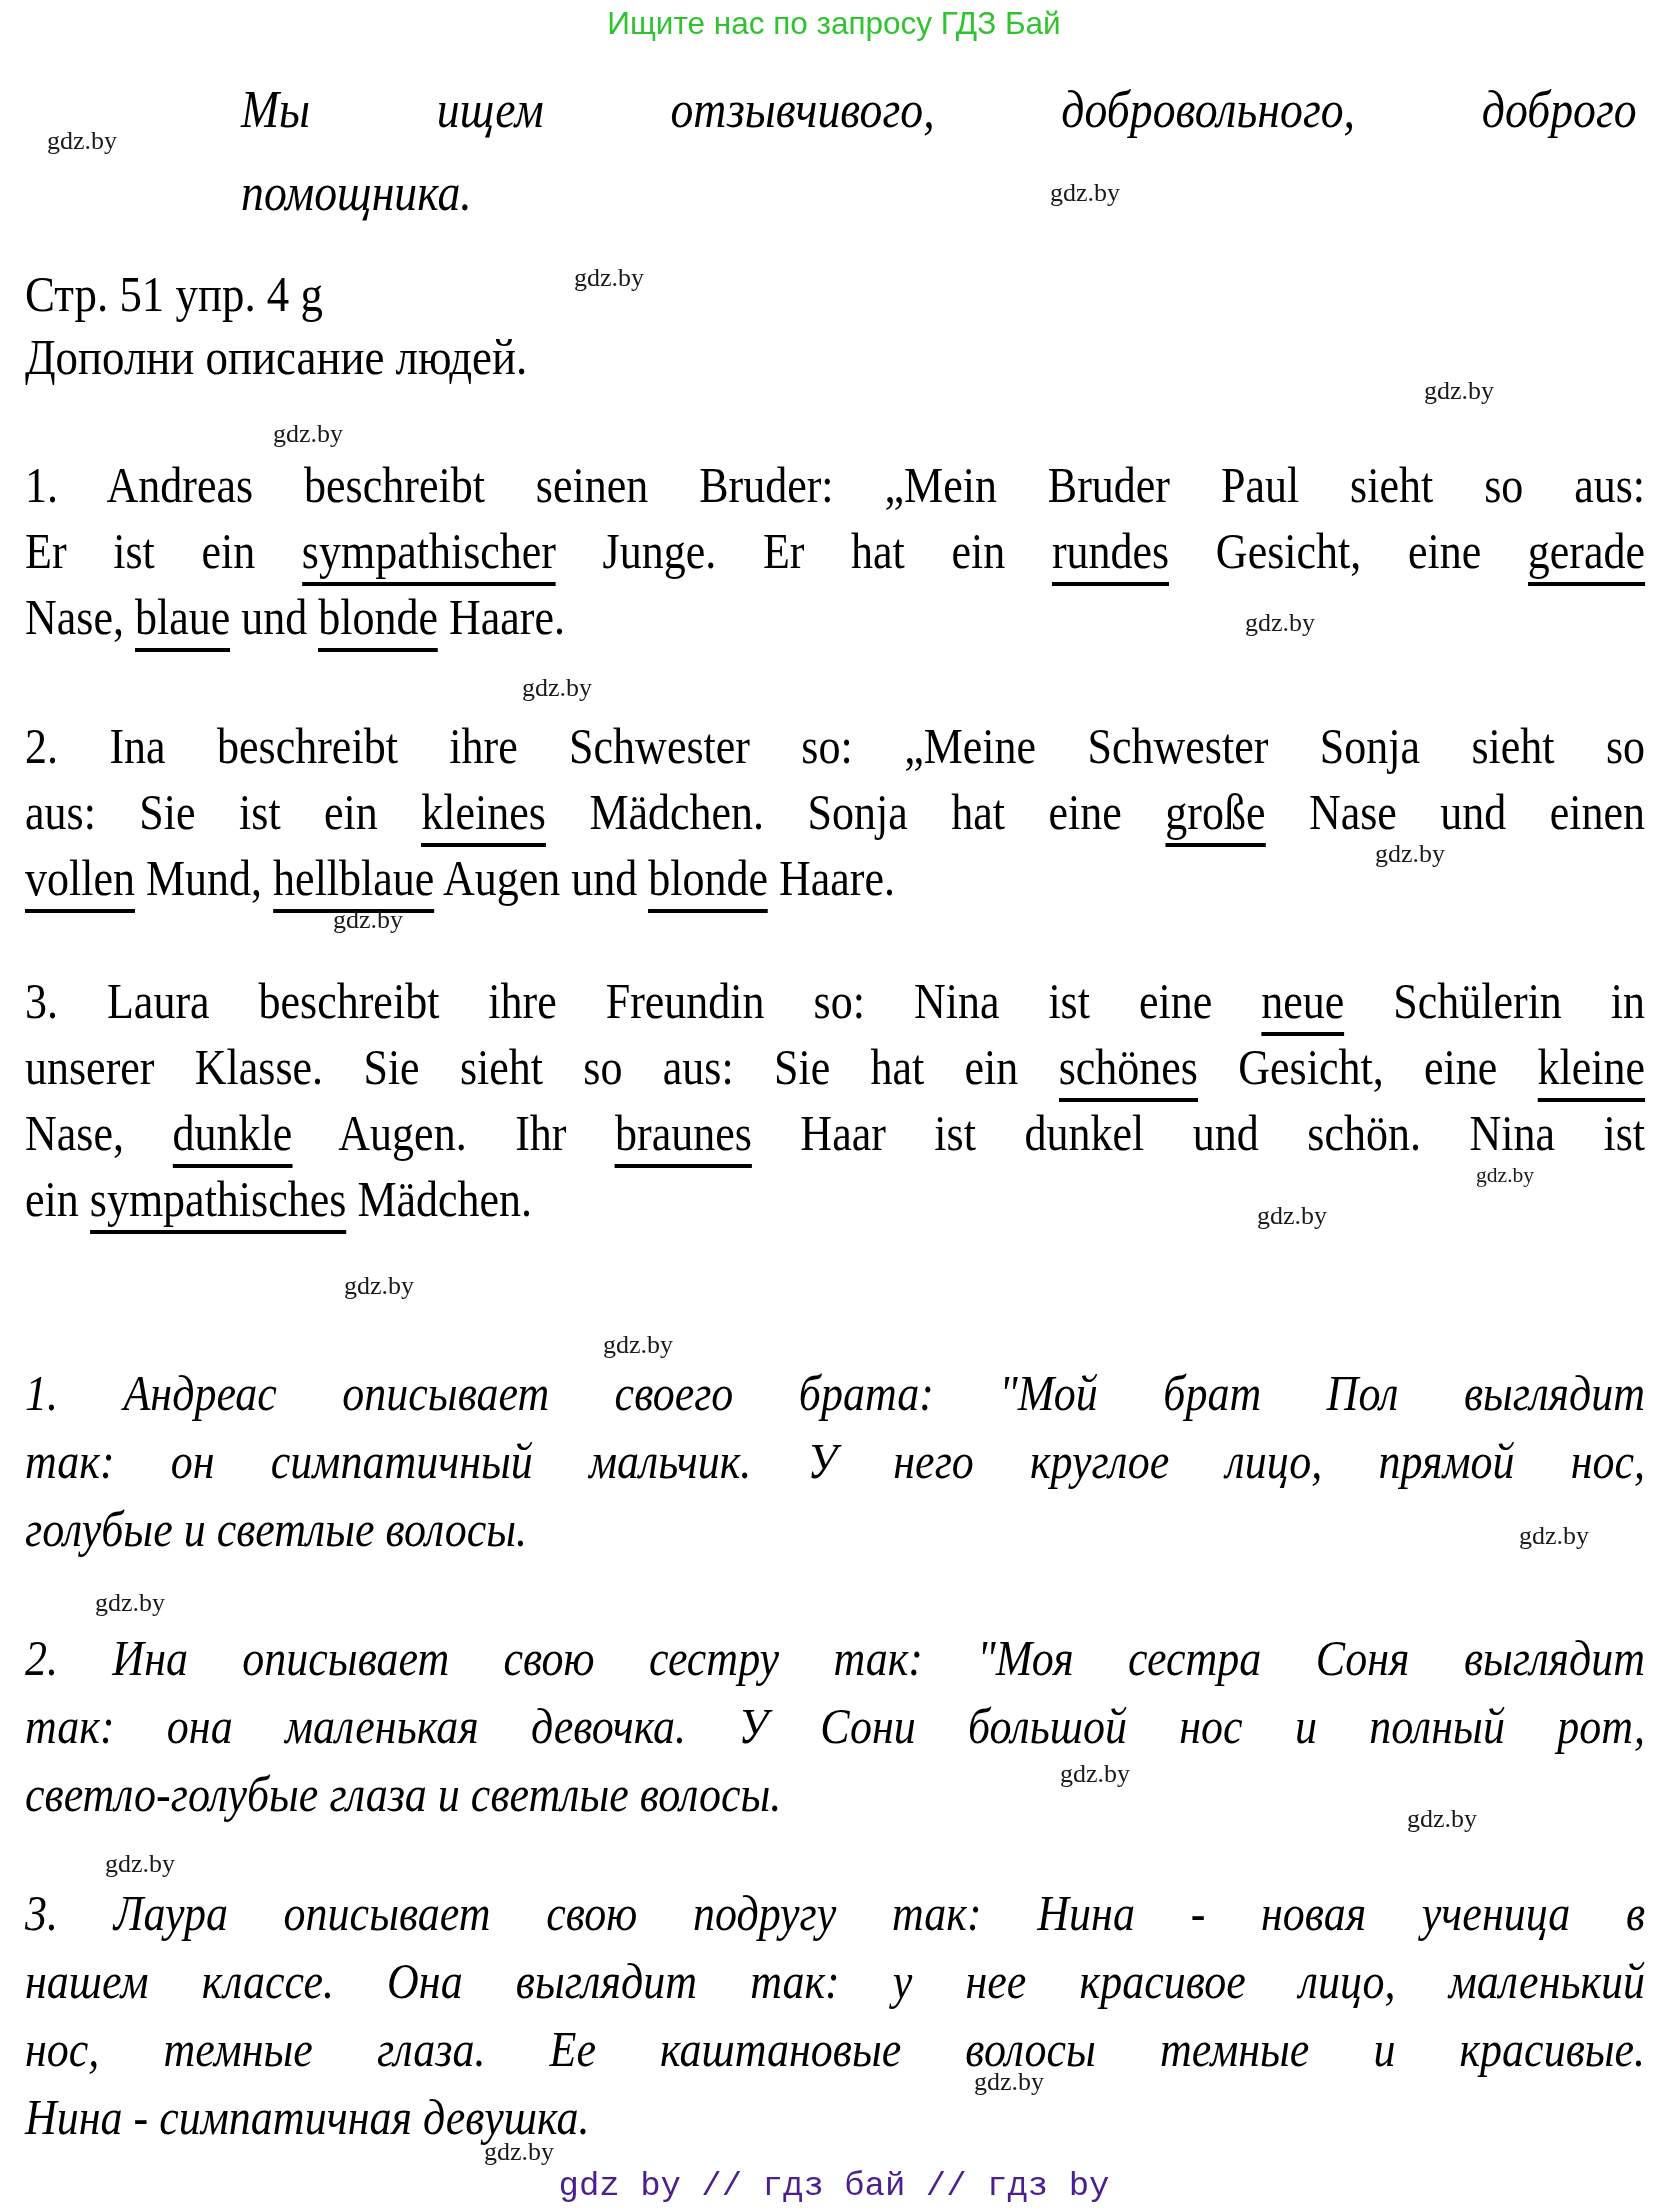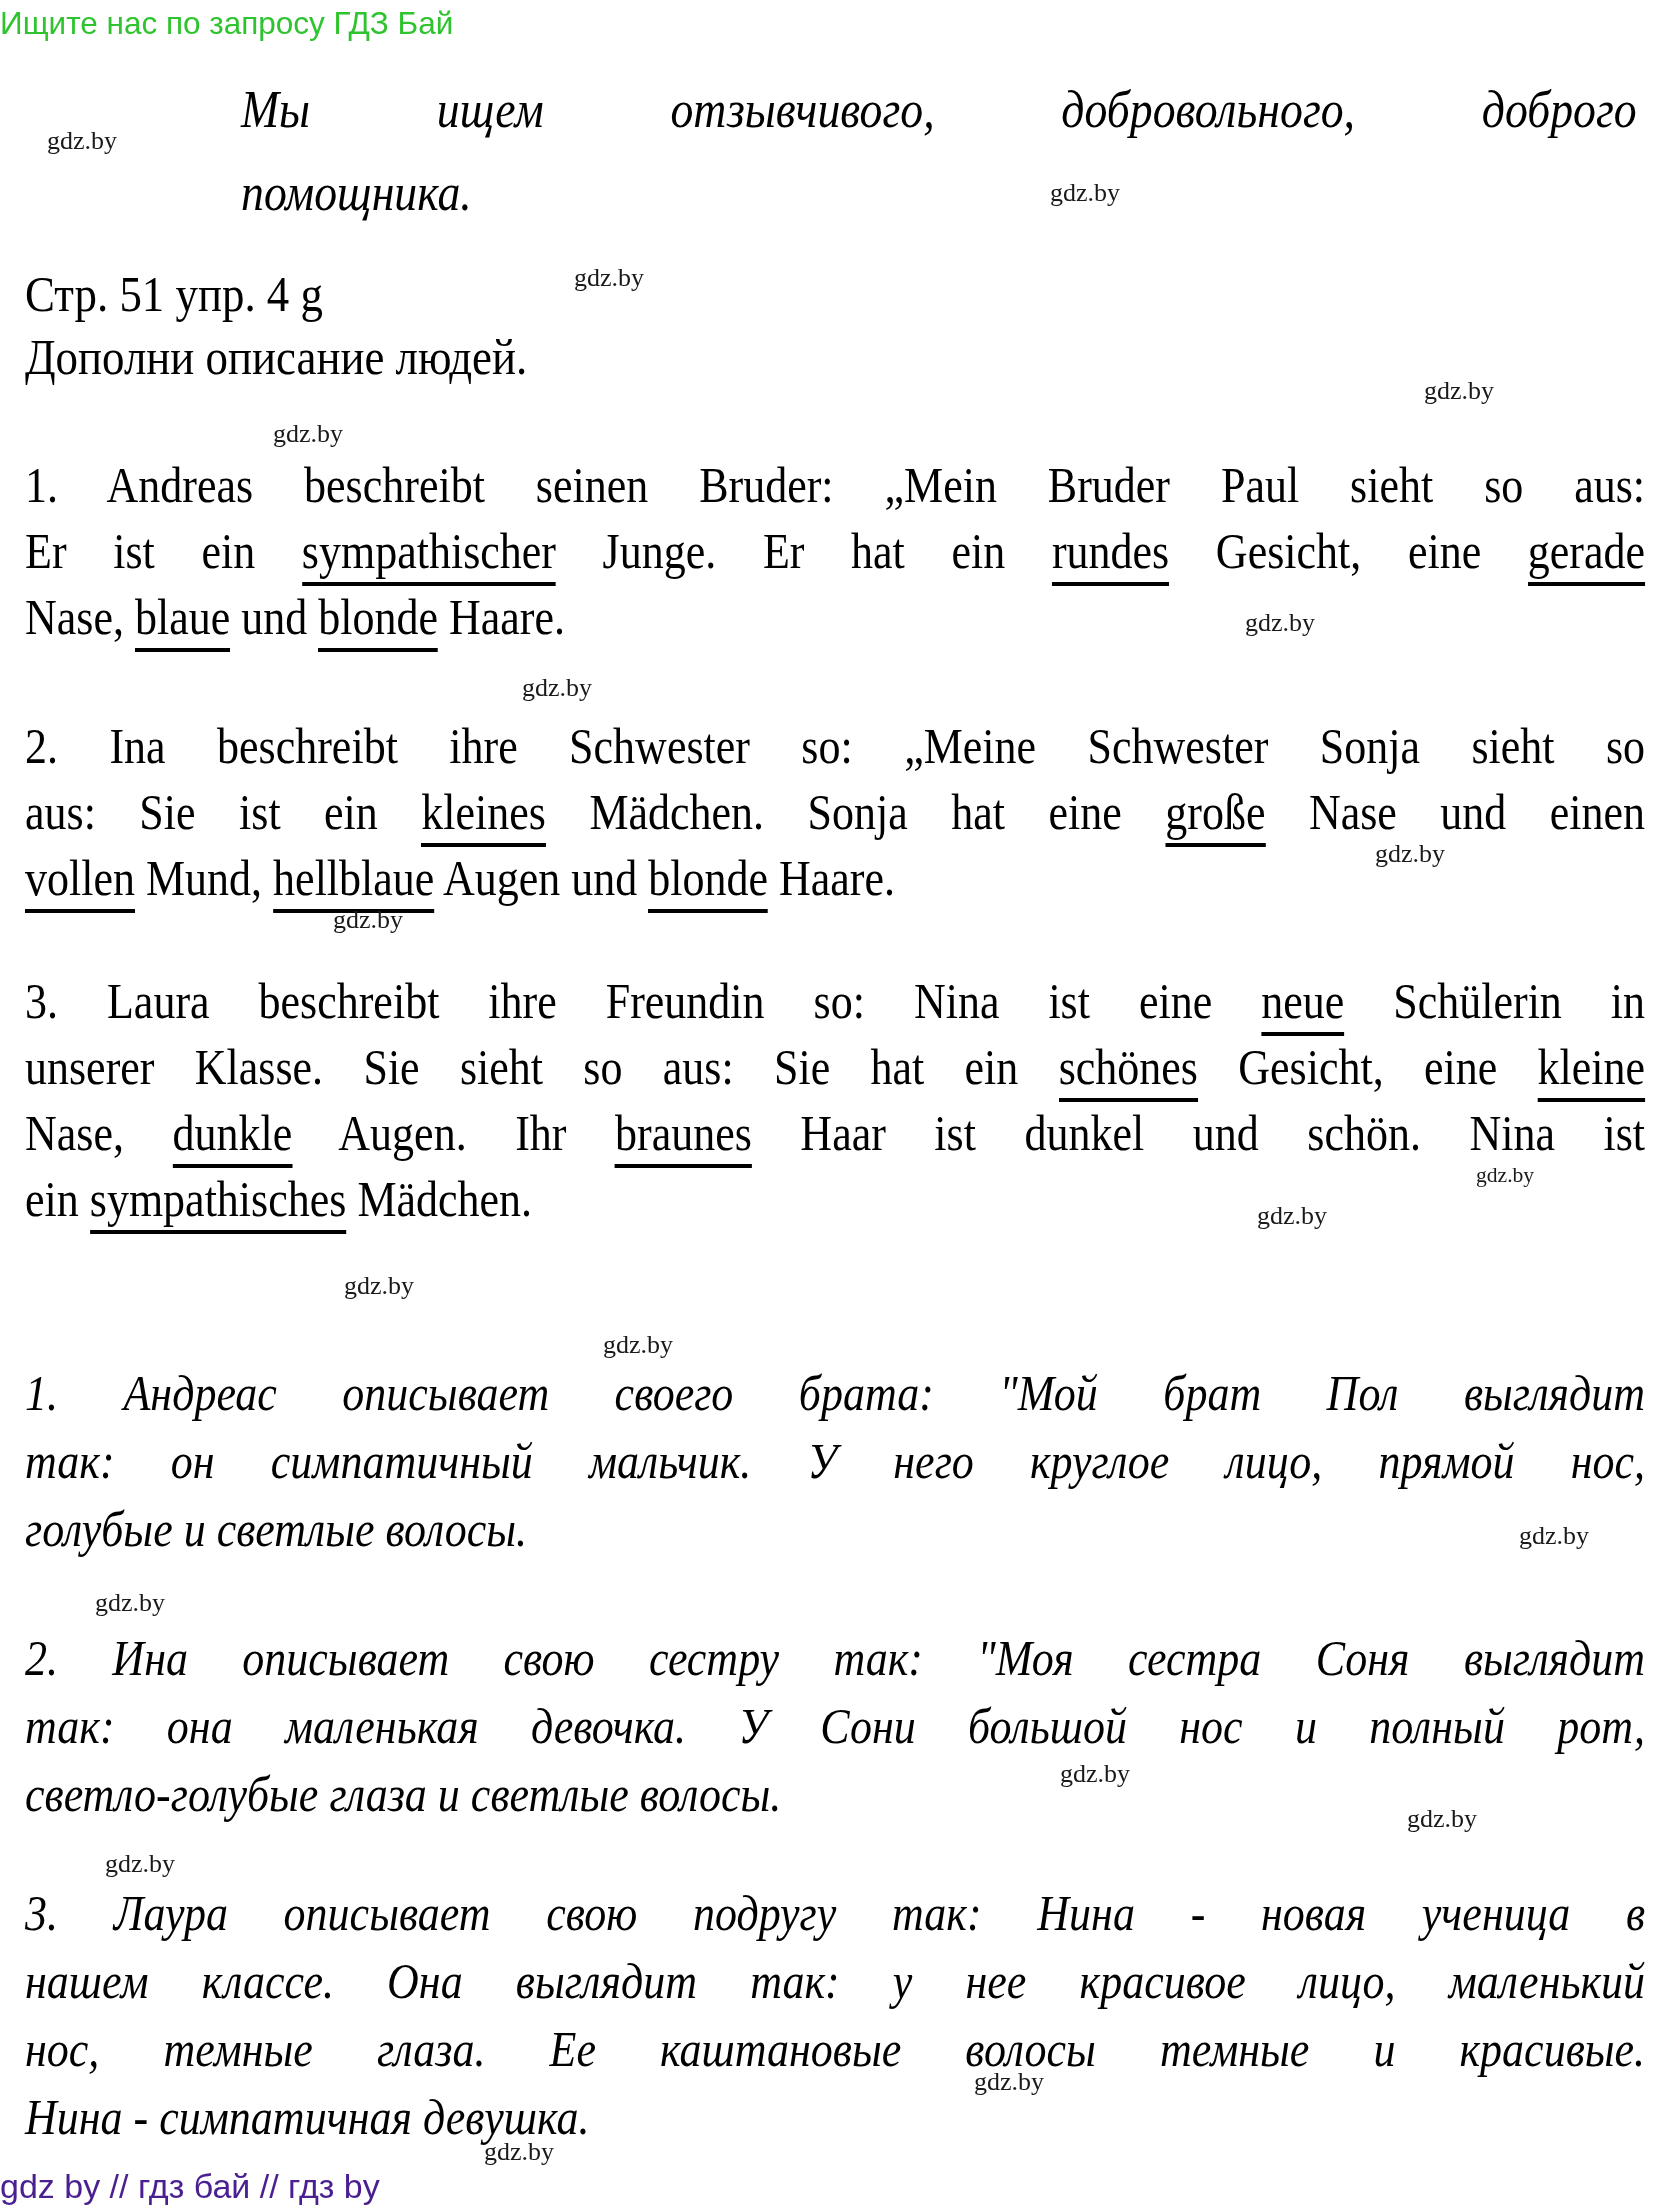--- a/index.html
+++ b/index.html
@@ -8,21 +8,21 @@
     background:#ffffff;
     font-family:"Liberation Serif", serif;
     color:#000;
     position:relative;
     overflow:hidden;
   }
   .page { position:absolute; inset:0; }
 
   .promo {
     position:absolute; top:5.4px; left:0; width:100%;
-    text-align:left;
+    text-align:center;
     font-family:"Liberation Sans", sans-serif;
     font-size:31.5px; font-weight:500;
     color:var(--promo-color,#2fc42f);
   }
 
   
   .scalex { transform:scaleX(0.88); transform-origin:0 0; }
 
   .opening {
     position:absolute; left:241px; top:68px; width:1586px;
@@ -46,21 +46,22 @@
   .wm {
     position:absolute;
     font-family:Liberation Serif, serif;
     font-size:26px; color:var(--watermark-color,#1a1a1a);
     white-space:nowrap;
   }
   .wm.small { font-size:21.6px; }
 
   .footer {
     position:absolute; top:2167px; left:0; width:100%;
-    font-family:Liberation Sans, sans-serif;
+    text-align:center;
+    font-family:Liberation Mono, monospace;
     font-size:34px;
     color:var(--footer-color,#4a1f90);
     cursor:pointer;
   }
 </style>
 </head>
 <body>
 
 <div class="page">
 

